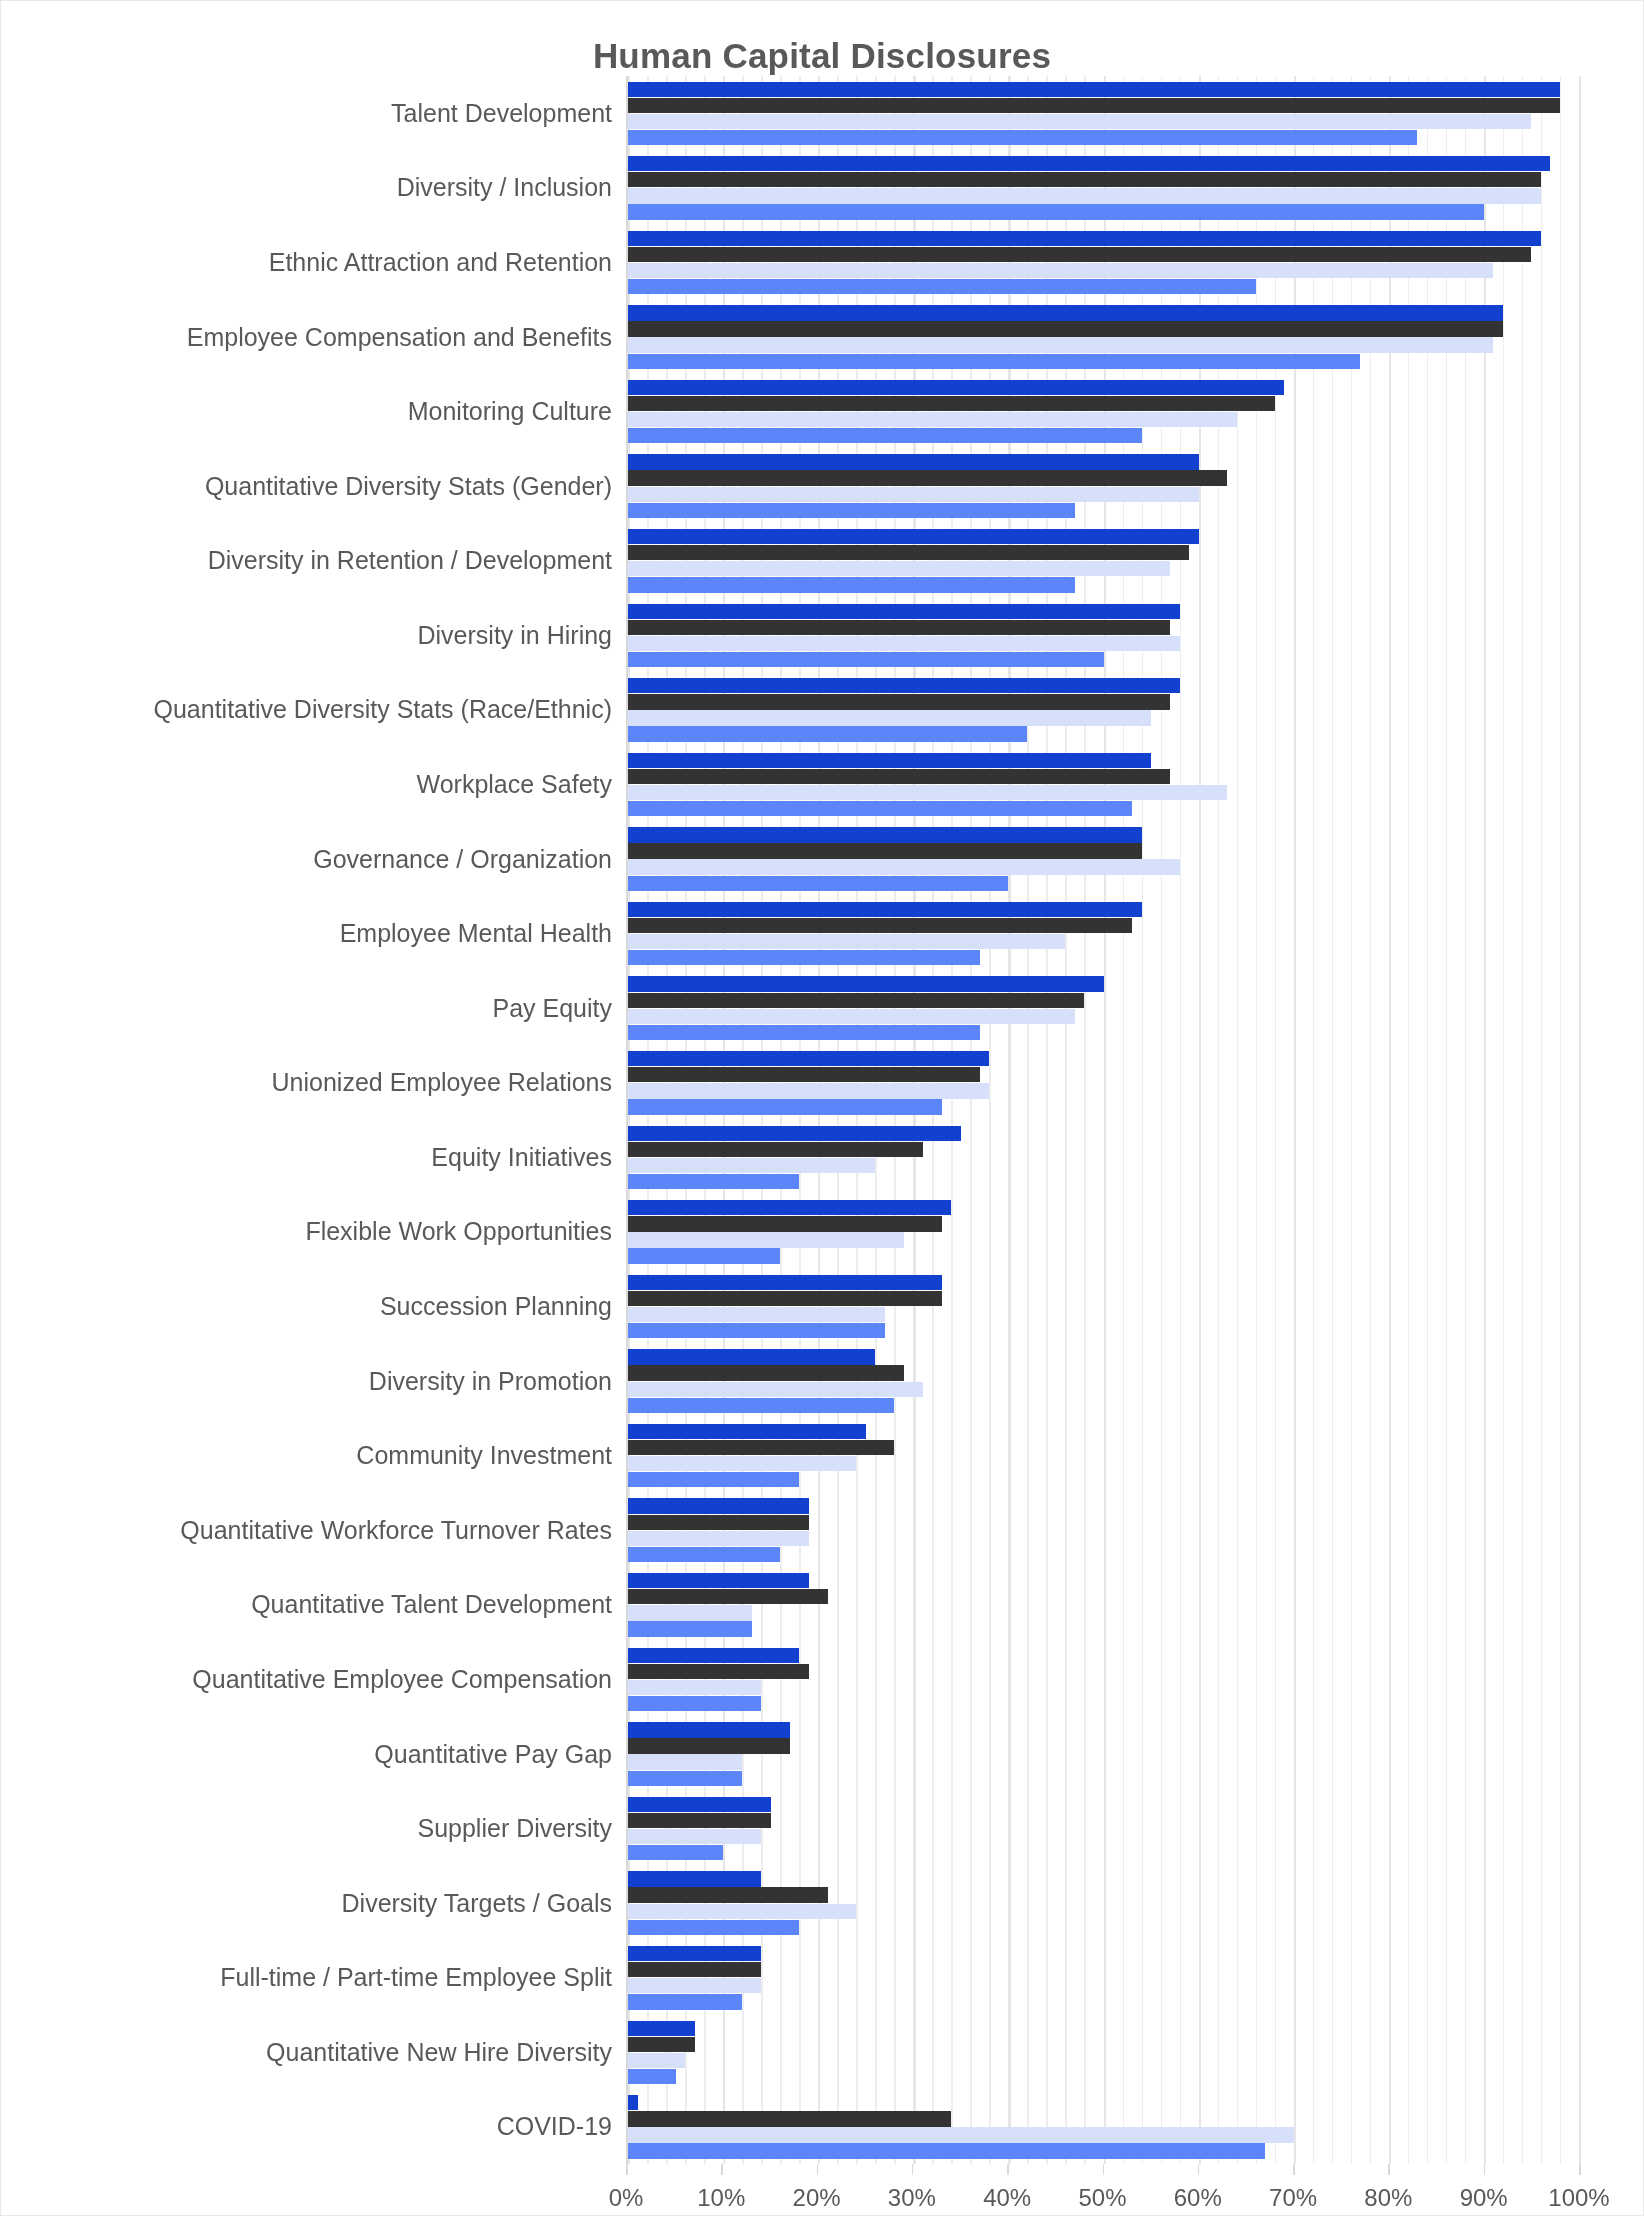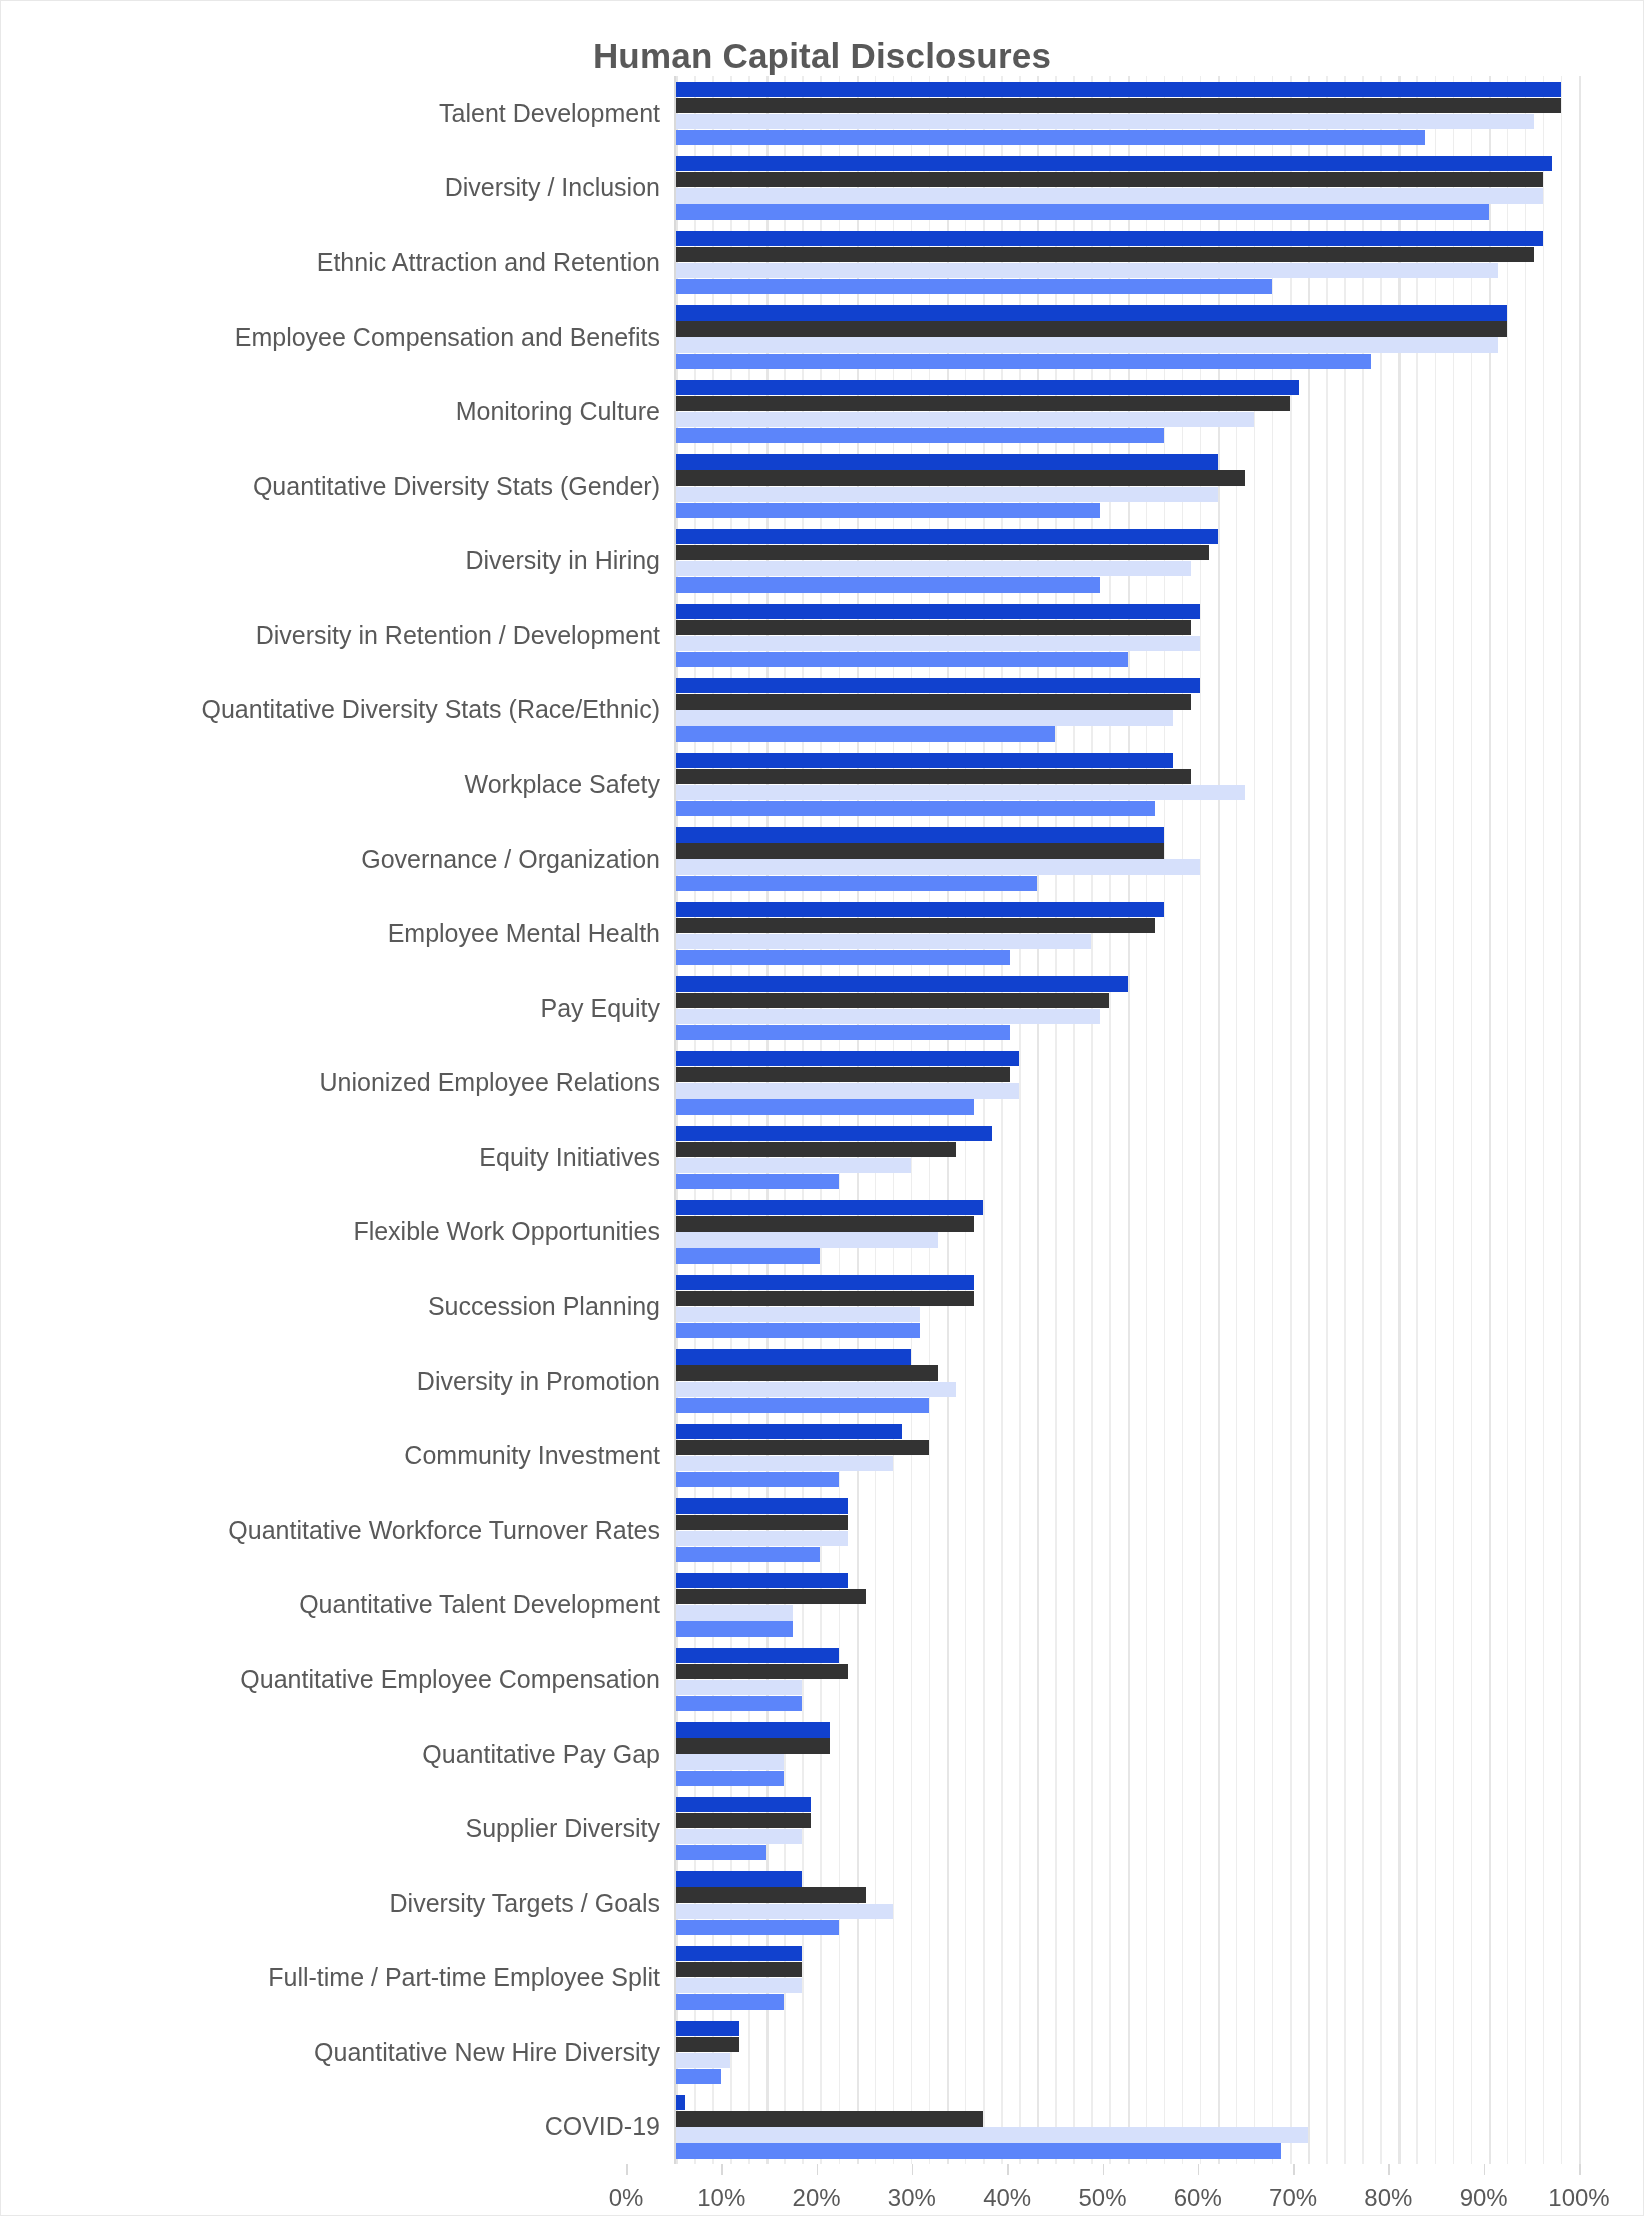--- a/index.html
+++ b/index.html
@@ -42,21 +42,20 @@
     display:flex;
     flex-direction:column;
     padding-left:0px;
     padding-right:64px;
     box-sizing:border-box;
   }
   #plot-body {
     flex:1;
     display:flex;
     position:relative;
-    padding-left:48px;
   }
   #cat-axis {
     width:625px;
     display:flex; flex-direction:column;
     box-sizing:border-box;
     padding-right:14px;
   }
   .cat-label {
     flex:1;
     display:flex;
@@ -126,22 +125,22 @@
 
   <div id="plot-wrap">
     <div id="plot-body">
       <div id="cat-axis">
           <div class="cat-label">Talent Development</div>
           <div class="cat-label">Diversity / Inclusion</div>
           <div class="cat-label">Ethnic Attraction and Retention</div>
           <div class="cat-label">Employee Compensation and Benefits</div>
           <div class="cat-label">Monitoring Culture</div>
           <div class="cat-label">Quantitative Diversity Stats (Gender)</div>
+          <div class="cat-label">Diversity in Retention / Development</div>
           <div class="cat-label">Diversity in Hiring</div>
-          <div class="cat-label">Diversity in Retention / Development</div>
           <div class="cat-label">Quantitative Diversity Stats (Race/Ethnic)</div>
           <div class="cat-label">Workplace Safety</div>
           <div class="cat-label">Governance / Organization</div>
           <div class="cat-label">Employee Mental Health</div>
           <div class="cat-label">Pay Equity</div>
           <div class="cat-label">Unionized Employee Relations</div>
           <div class="cat-label">Equity Initiatives</div>
           <div class="cat-label">Flexible Work Opportunities</div>
           <div class="cat-label">Succession Planning</div>
           <div class="cat-label">Diversity in Promotion</div>

